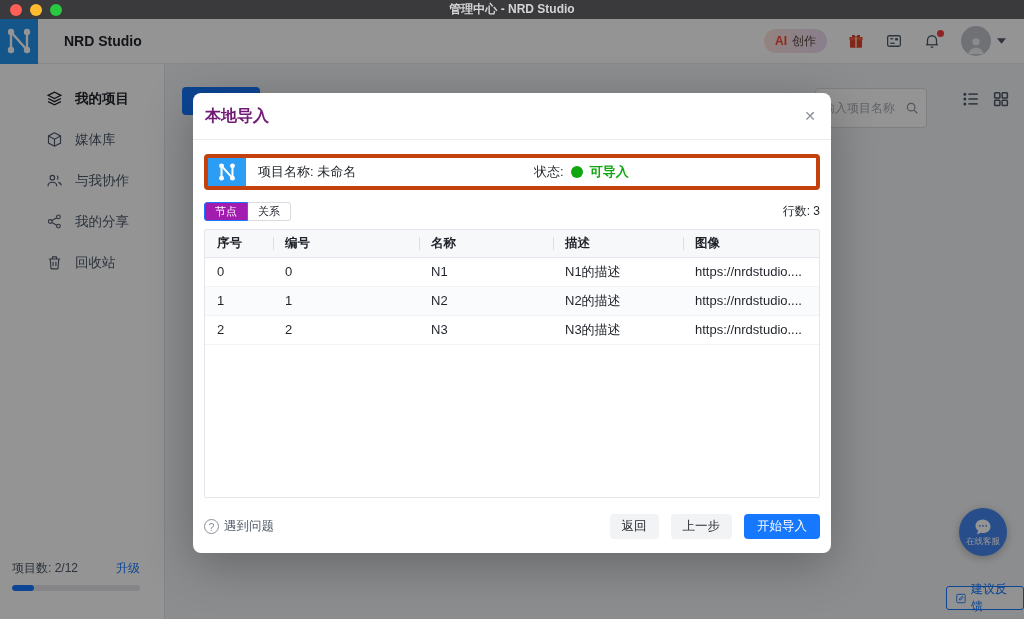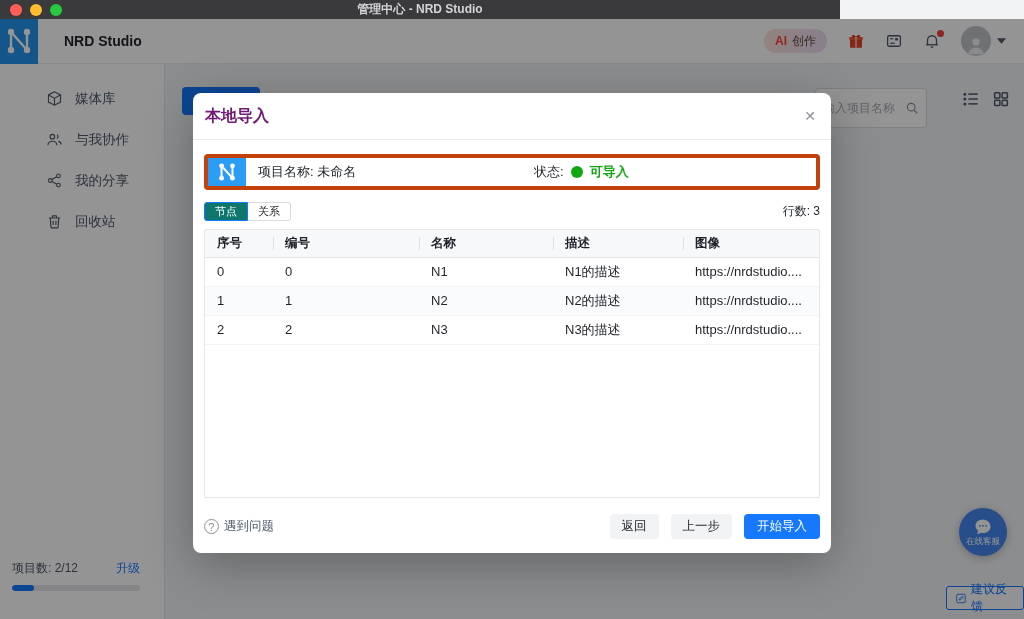--- a/index.html
+++ b/index.html
@@ -1,21 +1,21 @@
 <!DOCTYPE html>
 <html><head>
 <meta charset="utf-8">
 <style>
   * { margin:0; padding:0; box-sizing:border-box; }
   html,body { width:1024px; height:619px; }
   body { font-family:"Liberation Sans","DejaVu Sans",sans-serif; background:#f2f3f5; overflow:hidden; }
   .stage { position:relative; width:1024px; height:619px; overflow:hidden; }
 
   
-  .titlebar { position:absolute; top:0; left:0; width:840px; height:19px; background:#3a3a3d; display:flex; align-items:center; z-index:70; }
+  .titlebar { position:absolute; top:0; left:0; width:1024px; height:19px; background:#3a3a3d; display:flex; align-items:center; z-index:70; }
   .traffic { display:flex; gap:8px; margin-left:10px; }
   .tl { width:12px; height:12px; border-radius:50%; }
   .tl.red{ background:#ff5f57; } .tl.yellow{ background:#febc2e; } .tl.green{ background:#28c840; }
   .tb-title { position:absolute; left:0; right:0; text-align:center; font-size:12px; font-weight:bold; color:#d4d4d6; }
 
   
   .app { position:absolute; top:19px; left:0; width:1024px; height:600px; background:#f2f3f5; }
 
   .header { height:45px; background:#fff; border-bottom:1px solid #ebedf0; display:flex; align-items:center; }
   .logo-sq { width:38px; height:45px; background:#2493ee; display:flex; align-items:center; justify-content:center; flex-shrink:0; }
@@ -71,21 +71,21 @@
   .info-logo { width:38px; height:36px; background:#2b9df4; display:flex; align-items:center; justify-content:center; flex-shrink:0; }
   .info-name { margin-left:12px; font-size:13px; color:#1f2329; }
   .info-status { position:absolute; left:326px; display:flex; align-items:center; gap:7px; font-size:13px; color:#1f2329; }
   .dot { width:12px; height:12px; border-radius:50%; background:#10a60f; }
   .status-text { color:#10a60f; font-weight:bold; }
   .tab-row { margin-top:12px; display:flex; align-items:center; }
   .seg { display:flex; }
   .seg-btn { height:19px; padding:0 10px; font-size:11px; display:flex; align-items:center; border:1px solid #d9dbe0; background:#fff; color:#1f2329; cursor:pointer; }
   .seg-btn:first-child { border-radius:3px 0 0 3px; }
   .seg-btn:last-child { border-radius:0 3px 3px 0; border-left:none; }
-  .seg-btn.active { background:#0f766e; border-color:#1677ff; color:#fff; }
+  .seg-btn.active { background:#a21caf; border-color:#1677ff; color:#fff; }
   .rows-count { margin-left:auto; font-size:12px; color:#1f2329; }
   .table-wrap { margin-top:8px; height:269px; border:1px solid #e5e6eb; border-radius:2px; background:#fff; overflow:hidden; }
   table { width:100%; border-collapse:collapse; table-layout:fixed; font-size:13px; color:#1f2329; }
   thead th { height:27px; background:#f7f8fa; border-bottom:1px solid #e5e6eb; font-weight:bold; text-align:left; padding:0 12px; font-size:12.5px; position:relative; }
   thead th + th::before { content:""; position:absolute; left:0; top:7px; width:1px; height:13px; background:#dcdfe6; }
   tbody td { height:29px; padding:0 12px; border-bottom:1px solid #f2f3f5; white-space:nowrap; overflow:hidden; }
   tbody tr.stripe { background:#fafbfc; }
   .m-footer { position:absolute; left:11px; right:11px; bottom:14px; display:flex; align-items:center; }
   .help { display:flex; align-items:center; gap:5px; font-size:12.5px; color:#4e5969; cursor:pointer; }
   .help-q { width:15px; height:15px; border:1px solid #8a8f99; border-radius:50%; font-size:10.5px; color:#8a8f99; display:flex; align-items:center; justify-content:center; }
@@ -162,20 +162,28 @@
               <path d="M0 0h10L5 6z"></path>
             </svg>
         </div>
       </div>
     </div>
 
     <div class="body">
 
       <div class="sidebar">
         <div class="nav">
+          <div class="nav-item active">
+            <svg viewBox="0 0 24 24" fill="none" stroke="currentColor" stroke-width="1.8">
+                <path d="M12 3 3 7.5l9 4.5 9-4.5z"></path>
+                <path d="M3 12l9 4.5 9-4.5"></path>
+                <path d="M3 16.5 12 21l9-4.5"></path>
+              </svg>
+            <span>我的项目</span>
+          </div>
           <div class="nav-item">
             <svg viewBox="0 0 24 24" fill="none" stroke="currentColor" stroke-width="1.6">
                 <path d="M12 2.5 3.5 7v10l8.5 4.5 8.5-4.5V7z"></path>
                 <path d="M3.5 7l8.5 4.5L20.5 7M12 11.5V21.5"></path>
               </svg>
             <span>媒体库</span>
           </div>
           <div class="nav-item">
             <svg viewBox="0 0 24 24" fill="none" stroke="currentColor" stroke-width="1.6">
                 <circle cx="9" cy="8" r="3.2"></circle>

